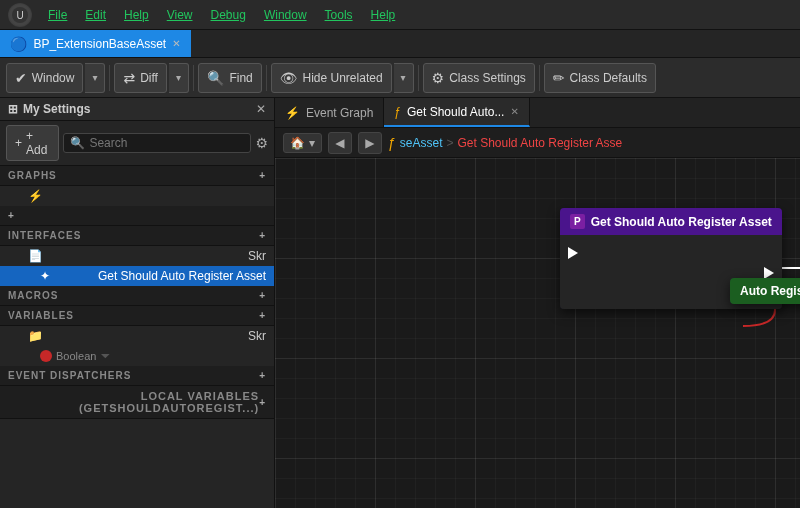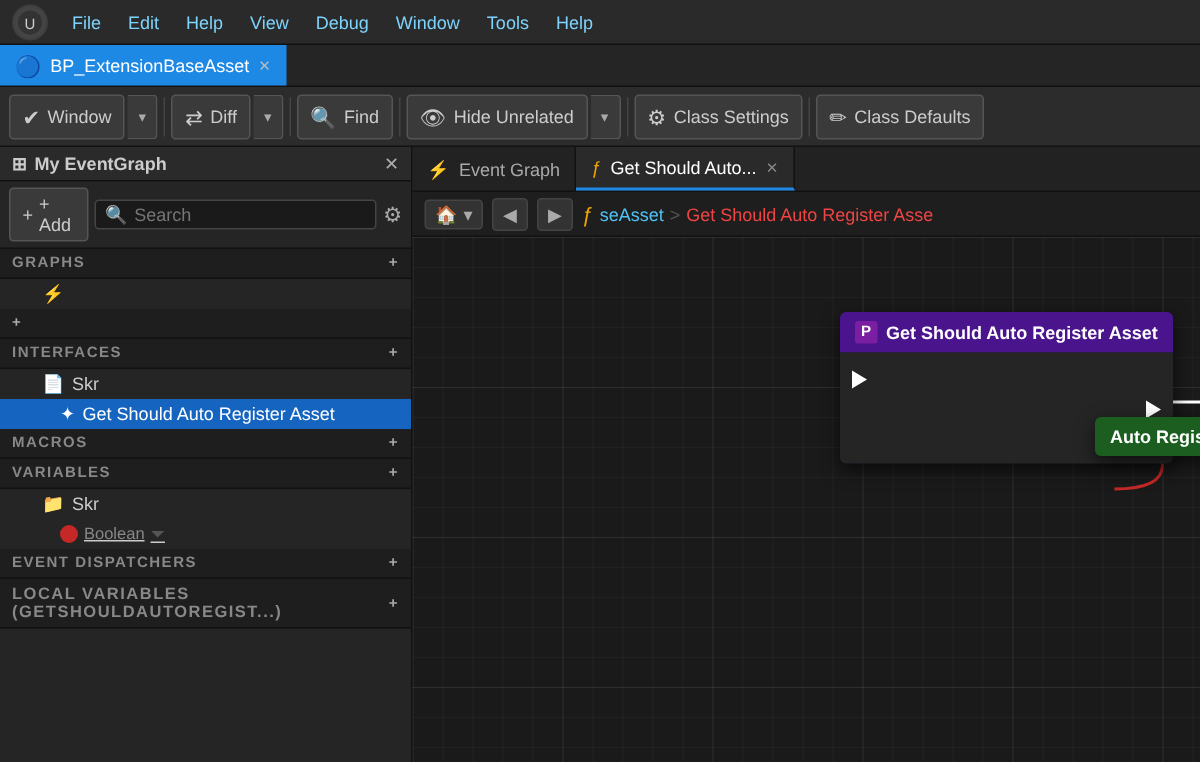--- a/index.html
+++ b/index.html
@@ -29,23 +29,24 @@
       border-radius: 50%;
       display: flex; align-items: center; justify-content: center;
       font-size: 10px; color: #aaa;
       flex-shrink: 0;
     }
     .menu-bar {
       display: flex; gap: 2px;
     }
     .menu-item {
       padding: 2px 8px;
-      color: #7dd3fc;
-      font-size: 12px;
-      cursor: pointer;
+      color: #22c55e;
+      font-size: 12px;
+      cursor: pointer;
+      text-decoration: underline;
     }
 
     
     .tab-bar {
       display: flex;
       align-items: center;
       background: #252525;
       height: 28px;
       border-bottom: 1px solid #111;
     }
@@ -185,20 +186,21 @@
     }
     .sidebar-settings {
       color: #aaa;
       cursor: pointer;
       font-size: 14px;
     }
 
     .sidebar-content {
       flex: 1;
       overflow-y: auto;
+      text-align: right;
     }
     .section-header {
       display: flex;
       align-items: center;
       justify-content: space-between;
       padding: 4px 8px;
       background: #1e1e1e;
       color: #888;
       font-size: 10px;
       font-weight: bold;
@@ -448,21 +450,21 @@
     <span>Class Defaults</span>
   </div>
 </div>
 
 <div class="main-layout">
 
   <div class="sidebar">
     <div class="sidebar-header">
       <div class="sidebar-title">
         <span>⊞</span>
-        <span>My EventGraph</span>
+        <span>My Settings</span>
       </div>
       <span class="sidebar-close">✕</span>
     </div>
 
     <div class="sidebar-actions">
       <div class="add-btn">
         <span>+</span>
         <span>+ Add</span>
       </div>
       <div class="search-box">
@@ -506,21 +508,21 @@
 
       <div class="section-header">
         <span>VARIABLES</span>
         <span class="section-add">+</span>
       </div>
       <div class="tree-item indented">
         <span class="item-icon">📁</span>
         <span class="item-label">Skr</span>
       </div>
       <div class="tree-item indented2" style="justify-content: space-between;">
-        <span style="display:flex;align-items:center;gap:4px;text-decoration:underline;">
+        <span style="display:flex;align-items:center;gap:4px;">
           <span class="item-type-icon"></span>
           <span class="item-type">Boolean</span>
           <span style="color:#555;">⏷</span>
         </span>
       </div>
 
       <div class="section-header">
         <span>EVENT DISPATCHERS</span>
         <span class="section-add">+</span>
       </div>

